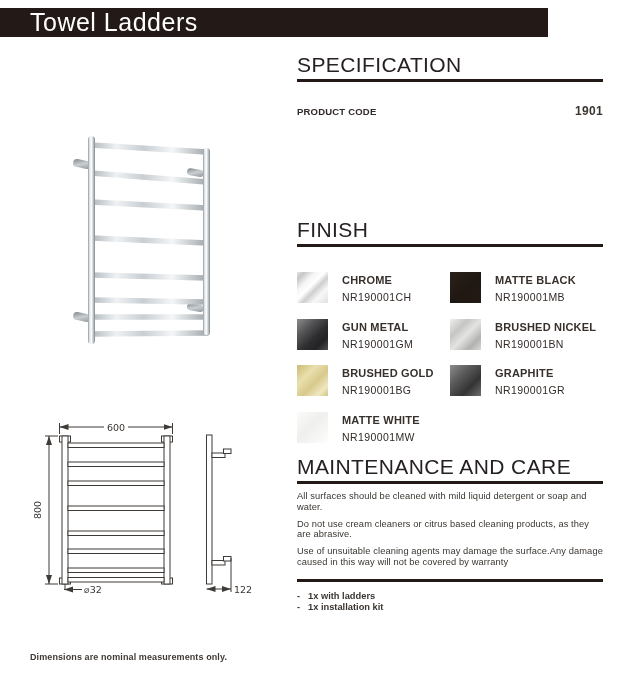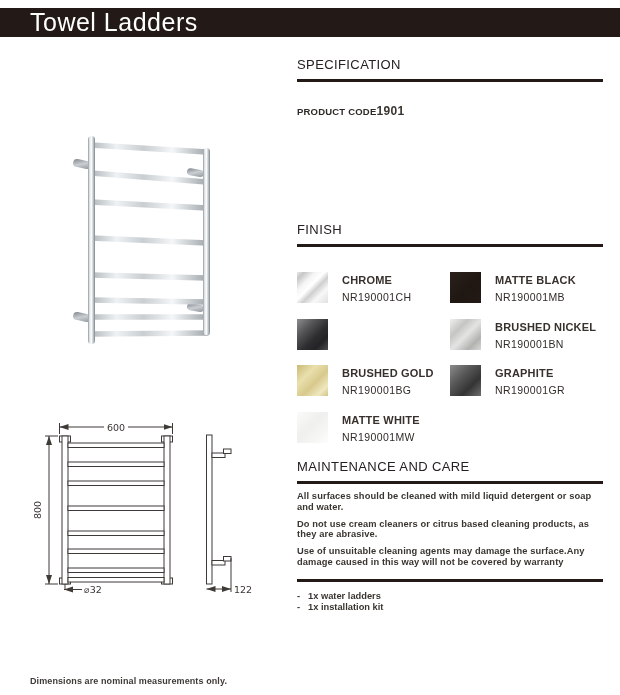--- a/index.html
+++ b/index.html
@@ -3,40 +3,40 @@
 <meta charset="utf-8">
 <style>
   * { margin:0; padding:0; box-sizing:border-box; }
   html,body { background:#ffffff; }
   .page {
     position:relative; width:620px; height:695px; background:#ffffff;
     font-family:"Liberation Sans", sans-serif; color:#2a2220; overflow:hidden;
   }
   
   .titlebar {
-    position:absolute; left:0; top:8px; width:620px; height:29px;
+    position:absolute; left:0; top:8px; width:548px; height:29px;
     background:#231916; display:flex; align-items:center; padding-left:30px;
   }
   .titlebar .title {
     color:#ffffff; font-size:25px; line-height:29px; letter-spacing:0.5px; font-weight:400;
   }
   
   .photo-wrap { position:absolute; left:53px; top:123px; width:215px; height:250px; }
   .drawing-wrap { position:absolute; left:28px; top:408px; width:242px; height:204px; }
   .footnote {
     position:absolute; left:30px; top:652px; font-size:9px; font-weight:bold;
-    color:#3f3a36; letter-spacing:0.1px;margin-top:24px;
+    color:#3f3a36; letter-spacing:0.1px;
   }
   
   .rcol-sec { position:absolute; left:297px; width:306px; }
-  .sec-heading { font-size:13px; line-height:24px; font-weight:400; letter-spacing:0.4px; color:#262020; }
+  .sec-heading { font-size:21px; line-height:24px; font-weight:400; letter-spacing:0.4px; color:#262020; }
   .sec-rule { height:3px; background:#231916; margin-top:2px; }
   #spec-head { top:53px; }
   #product-row {
-    top:104px; display:flex; align-items:baseline;
+    top:104px; display:flex; justify-content:space-between; align-items:baseline;
   }
   #product-row .pc-label { font-size:9.5px; font-weight:bold; letter-spacing:0.2px; color:#2e2826; }
   #product-row .pc-value { font-size:12px; color:#3a3531; letter-spacing:0.3px;font-weight:bold; }
   #finish-head { top:218px; }
   #finish-grid {
     top:272px; display:grid; grid-template-columns:153px 153px; grid-auto-rows:46.5px;
   }
   .finish-item { display:flex; align-items:flex-start; }
   .swatch { width:31px; height:31px; flex:0 0 31px; }
   .finish-labels { margin-left:14px; padding-top:2px; }
@@ -47,21 +47,21 @@
   [data-swatch="matte-black"] { background:linear-gradient(135deg,#2b211b 0%,#1f1712 55%,#241a15 100%); }
   [data-swatch="gun-metal"] { background:linear-gradient(135deg,#8d8d8f 0%,#565658 30%,#2e2e31 58%,#232326 78%,#4e4e52 100%); }
   [data-swatch="brushed-nickel"] { background:linear-gradient(135deg,#f0f0ee 0%,#c5c5c3 30%,#e4e4e2 52%,#b2b2b0 78%,#d9d9d7 100%); }
   [data-swatch="brushed-gold"] { background:linear-gradient(135deg,#cbba75 0%,#e9e0ad 32%,#d8c98c 58%,#efe8c0 82%,#d2c484 100%); }
   [data-swatch="graphite"] { background:linear-gradient(135deg,#8c8c8c 0%,#5a5a5a 35%,#343434 68%,#6e6e6e 100%); }
   [data-swatch="brushed-bronze"] { background:linear-gradient(135deg,#a1866a 0%,#8b7254 38%,#6b573f 72%,#947d5e 100%); }
   [data-swatch="matte-white"] { background:linear-gradient(135deg,#fbfbf9 0%,#efefed 45%,#fdfdfb 100%); }
   #maint { top:455px; }
   .body-text { margin-top:7px; }
   .body-text p {
-    font-size:9.3px; line-height:10.8px; font-weight:bold; color:#3a3530;
+    font-size:9.3px; line-height:10.8px; font-weight:normal; color:#3a3530;
     letter-spacing:0.1px; margin-bottom:6px;
   }
   #packing { top:577px; }
   .pack-list { margin-top:9px; }
   .pack-item { display:flex; font-size:9.3px; line-height:10.5px; font-weight:bold; color:#3a3530; }
   .pack-item .dash { width:11px; flex:0 0 11px; }
   
   svg text { font-family:"DejaVu Sans", sans-serif; }
 </style>
 </head>
@@ -205,20 +205,24 @@
     </div>
     <div class="finish-item">
       <div class="swatch" data-swatch="matte-black"></div>
       <div class="finish-labels">
         <div class="finish-name">MATTE BLACK</div>
         <div class="finish-code">NR190001MB</div>
       </div>
     </div>
     <div class="finish-item">
       <div class="swatch" data-swatch="gun-metal"></div>
+      <div class="finish-labels">
+        <div class="finish-name">GUN METAL</div>
+        <div class="finish-code">NR190001GM</div>
+      </div>
     </div>
     <div class="finish-item">
       <div class="swatch" data-swatch="brushed-nickel"></div>
       <div class="finish-labels">
         <div class="finish-name">BRUSHED NICKEL</div>
         <div class="finish-code">NR190001BN</div>
       </div>
     </div>
     <div class="finish-item">
       <div class="swatch" data-swatch="brushed-gold"></div>
@@ -251,21 +255,21 @@
       <p>Do not use cream cleaners or citrus based cleaning products, as they are abrasive.</p>
       <p>Use of unsuitable cleaning agents may damage the surface.Any damage caused in this way will not be covered by warranty</p>
     </div>
   </section>
 
   <section class="rcol-sec" id="packing">
     <div class="sec-rule"></div>
     <div class="pack-list">
       <div class="pack-item">
         <span class="dash">-</span>
-        <span>1x water ladders</span>
+        <span>1x with ladders</span>
       </div>
       <div class="pack-item">
         <span class="dash">-</span>
         <span>1x installation kit</span>
       </div>
     </div>
   </section>
 
 </div>
 

